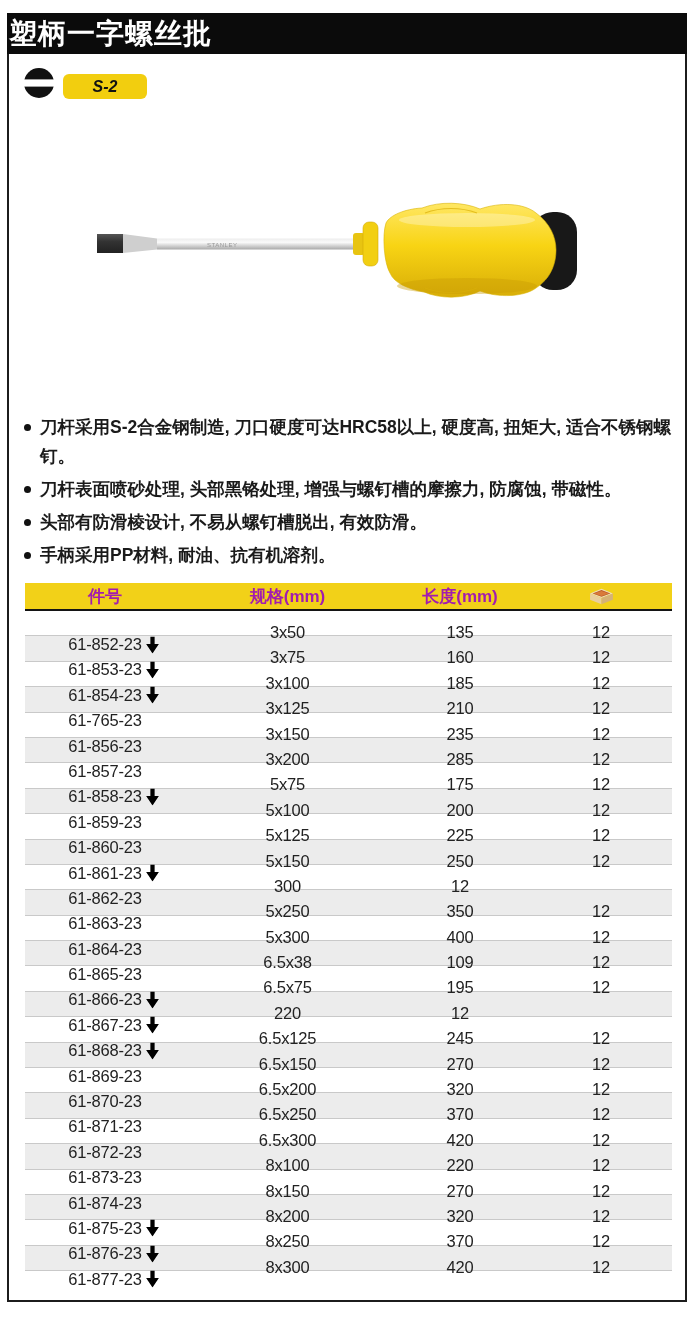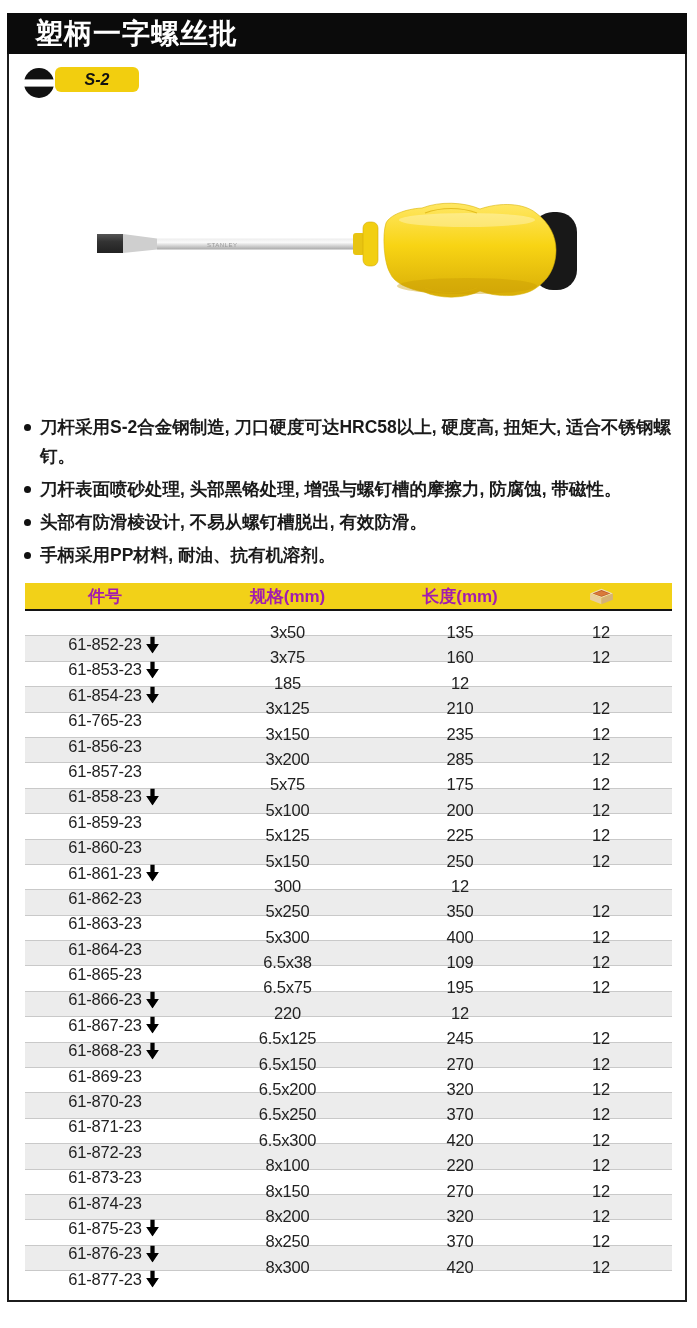--- a/index.html
+++ b/index.html
@@ -1,23 +1,23 @@
 <!DOCTYPE html>
 <html><head>
 <meta charset="utf-8">
 <style>
   * { margin:0; padding:0; box-sizing:border-box; }
   body { background:#ffffff; font-family:"Liberation Sans","DejaVu Sans",sans-serif; color:#1a1a1a; }
   .page { position:relative; width:697px; height:1328px; background:#ffffff; overflow:hidden; }
   .frame { position:absolute; left:7px; top:13px; width:680px; height:1289px; border:2px solid #1c1c1c; background:#fff; }
 
   .titlebar { position:absolute; left:-2px; top:-2px; width:680px; height:41px; background:#0b0b0b; display:flex; align-items:center; }
-  .titlebar h1 { color:#ffffff; font-size:28px; font-weight:bold; padding-left:28px; letter-spacing:1px; }
-
-  .mark-row { position:absolute; left:14px; top:52px; display:flex; align-items:flex-start; }
+  .titlebar h1 { color:#ffffff; font-size:28px; font-weight:bold; padding-left:2px; letter-spacing:1px; }
+
+  .mark-row { position:absolute; left:14px; top:52px; display:flex; align-items:flex-end; gap:8px; }
   .slot-icon { width:32px; height:32px; display:block; }
   .badge { display:inline-block; width:84px; height:25px; line-height:25px; background:#f2ce0f; border-radius:6px;
            text-align:center; font-size:16px; font-weight:bold; font-style:italic; color:#111; }
 
   .product { position:absolute; left:80px; top:178px; width:500px; height:115px; }
 
   .features { position:absolute; left:13px; top:398px; width:650px; list-style:none;font-weight:bold; }
   .features li { position:relative; padding-left:18px; font-size:17.5px; line-height:29px; margin-bottom:4px; }
   .features .dot { position:absolute; left:2px; top:11px; width:7px; height:7px; border-radius:50%; background:#111; }
 
@@ -160,20 +160,21 @@
 
   <div class="trow has-arrow">
     <div class="td part">
       <span class="part-wrap">
         <span>61-854-23</span>
         <svg class="arrow" viewBox="0 0 12 16">
           <path d="M4 0 H8 V7 H12 L6 16 L0 7 H4 Z"></path>
         </svg>
       </span>
     </div>
+    <div class="td">3x100</div>
     <div class="td">185</div>
     <div class="td">12</div>
   </div>
 
   <div class="trow">
     <div class="td part">
       <span class="part-wrap">
         <span>61-765-23</span>
         
       </span>

